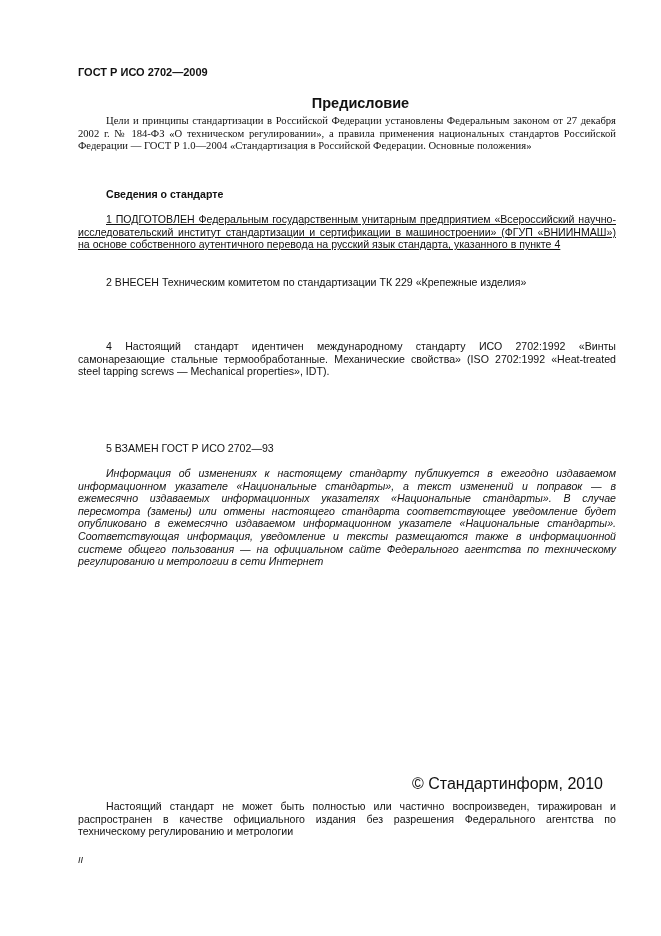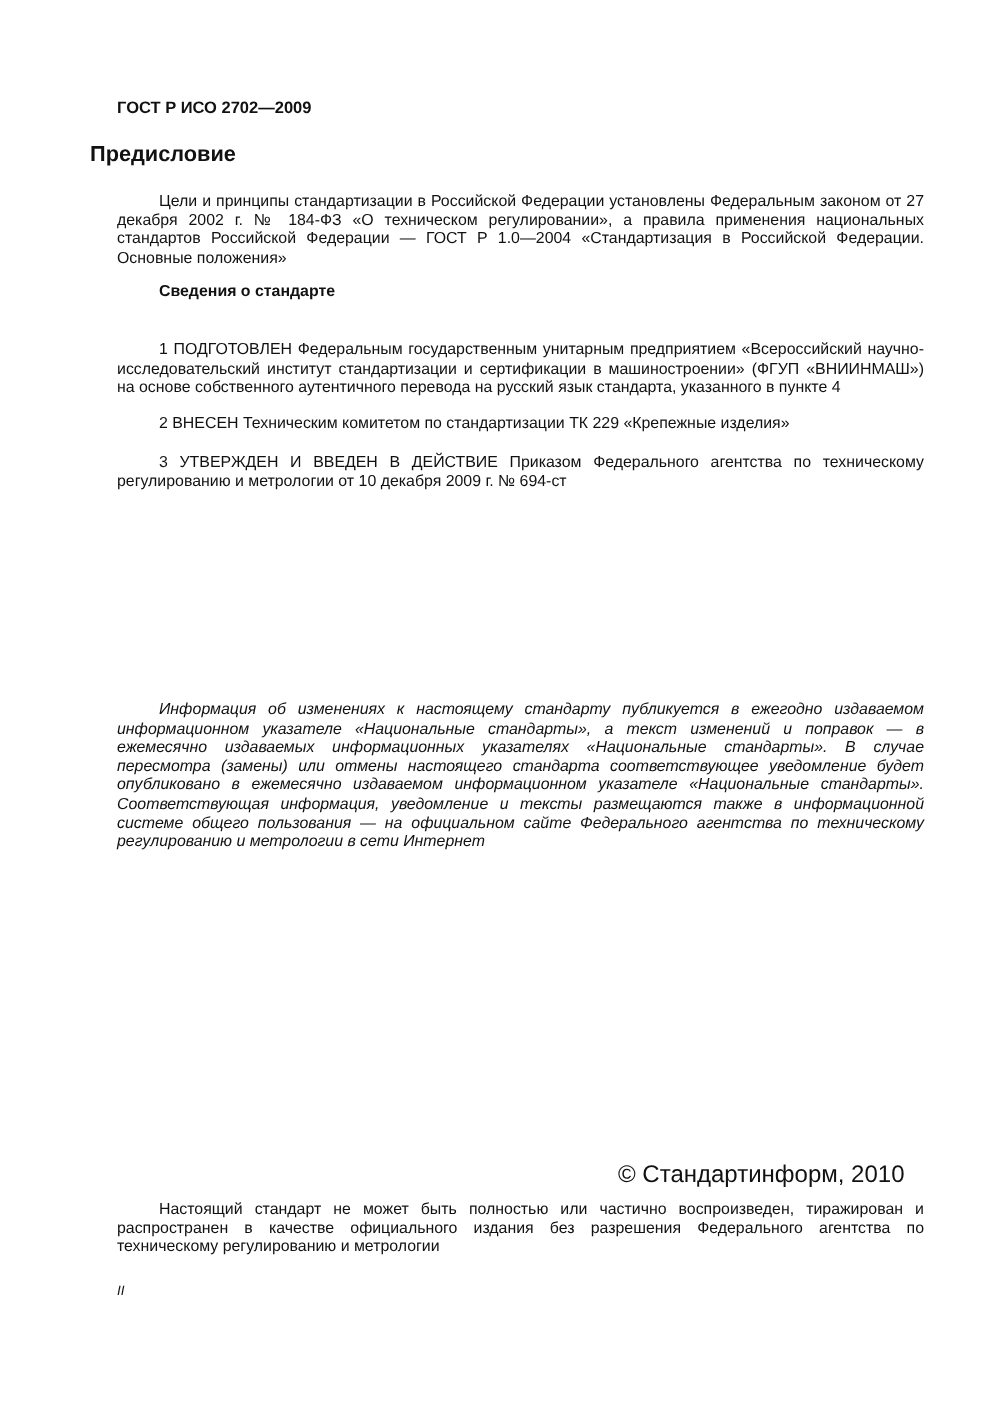--- a/index.html
+++ b/index.html
@@ -1,40 +1,41 @@
 <!DOCTYPE html>
 <html><head>
 <meta charset="utf-8">
 <style>
   html, body { margin: 0; padding: 0; background: #ffffff; }
   body { width: 661px; height: 936px; position: relative; overflow: hidden;
          font-family: "Liberation Sans", sans-serif; color: #111; }
   .page { position: absolute; left: 0; top: 0; width: 648px; height: 936px; }
   .hdr { position: absolute; left: 78px; top: 66px; font-size: 11px; font-weight: bold; letter-spacing: 0; }
-  .title { position: absolute; left: 0; width: 661px; top: 95px; font-size: 14.5px; font-weight: bold; padding-left: 60px; box-sizing: border-box; }
+  .title { position: absolute; left: 0; width: 661px; top: 95px; text-align: center; font-size: 14.5px; font-weight: bold; padding-left: 60px; box-sizing: border-box; }
   .p { position: absolute; left: 78px; width: 538px; font-size: 10.6px; line-height: 12.6px; text-align: justify; text-indent: 28px; margin: 0; }
   .it { font-style: italic; }
   .sub { position: absolute; left: 106px; font-size: 10.6px; font-weight: bold; }
   .copy { position: absolute; right: 45px; top: 775px; font-size: 16px; }
   .pagenum { position: absolute; left: 78px; top: 855px; font-size: 9px; font-style: italic; }
 </style>
 </head>
 <body>
 
 <div class="page">
   <div class="hdr">ГОСТ Р ИСО 2702—2009</div>
   <div class="title">Предисловие</div>
 
-  <p class="p" style="top:128px;">Цели и принципы стандартизации в Российской Федерации установлены Федеральным законом от 27 декабря 2002 г. № 184-ФЗ «О техническом регулировании», а правила применения национальных стандартов Российской Федерации — ГОСТ Р 1.0—2004 «Стандартизация в Российской Федерации. Основные положения»</p>
+  <p class="p" style="top:115px;font-family:Liberation Serif, serif;">Цели и принципы стандартизации в Российской Федерации установлены Федеральным законом от 27 декабря 2002 г. № 184-ФЗ «О техническом регулировании», а правила применения национальных стандартов Российской Федерации — ГОСТ Р 1.0—2004 «Стандартизация в Российской Федерации. Основные положения»</p>
 
   <div class="sub" style="top:188px;">Сведения о стандарте</div>
 
-  <p class="p" style="top:227px;">1 ПОДГОТОВЛЕН Федеральным государственным унитарным предприятием «Всероссийский научно-исследовательский институт стандартизации и сертификации в машиностроении» (ФГУП «ВНИИНМАШ») на основе собственного аутентичного перевода на русский язык стандарта, указанного в пункте 4</p>
+  <p class="p" style="top:213px;text-decoration:underline;">1 ПОДГОТОВЛЕН Федеральным государственным унитарным предприятием «Всероссийский научно-исследовательский институт стандартизации и сертификации в машиностроении» (ФГУП «ВНИИНМАШ») на основе собственного аутентичного перевода на русский язык стандарта, указанного в пункте 4</p>
   <p class="p" style="top:276px;">2 ВНЕСЕН Техническим комитетом по стандартизации ТК 229 «Крепежные изделия»</p>
-  <p class="p" style="top:302px;">3 УТВЕРЖДЕН И ВВЕДЕН В ДЕЙСТВИЕ Приказом Федерального агентства по техническому регулированию и метрологии от 10 декабря 2009 г. № 694-ст</p>
+  <p class="p" style="top:340px;">4 Настоящий стандарт идентичен международному стандарту ИСО 2702:1992 «Винты самонарезающие стальные термообработанные. Механические свойства» (ISO 2702:1992 «Heat-treated steel tapping screws — Mechanical properties», IDT).</p>
+  <p class="p" style="top:442px;">5 ВЗАМЕН ГОСТ Р ИСО 2702—93</p>
 
   <p class="p it" style="top:467px;">Информация об изменениях к настоящему стандарту публикуется в ежегодно издаваемом информационном указателе «Национальные стандарты», а текст изменений и поправок — в ежемесячно издаваемых информационных указателях «Национальные стандарты». В случае пересмотра (замены) или отмены настоящего стандарта соответствующее уведомление будет опубликовано в ежемесячно издаваемом информационном указателе «Национальные стандарты». Соответствующая информация, уведомление и тексты размещаются также в информационной системе общего пользования — на официальном сайте Федерального агентства по техническому регулированию и метрологии в сети Интернет</p>
 
   <div class="copy">© Стандартинформ, 2010</div>
 
   <p class="p" style="top:800px;">Настоящий стандарт не может быть полностью или частично воспроизведен, тиражирован и распространен в качестве официального издания без разрешения Федерального агентства по техническому регулированию и метрологии</p>
 
   <div class="pagenum">II</div>
 </div>
 

